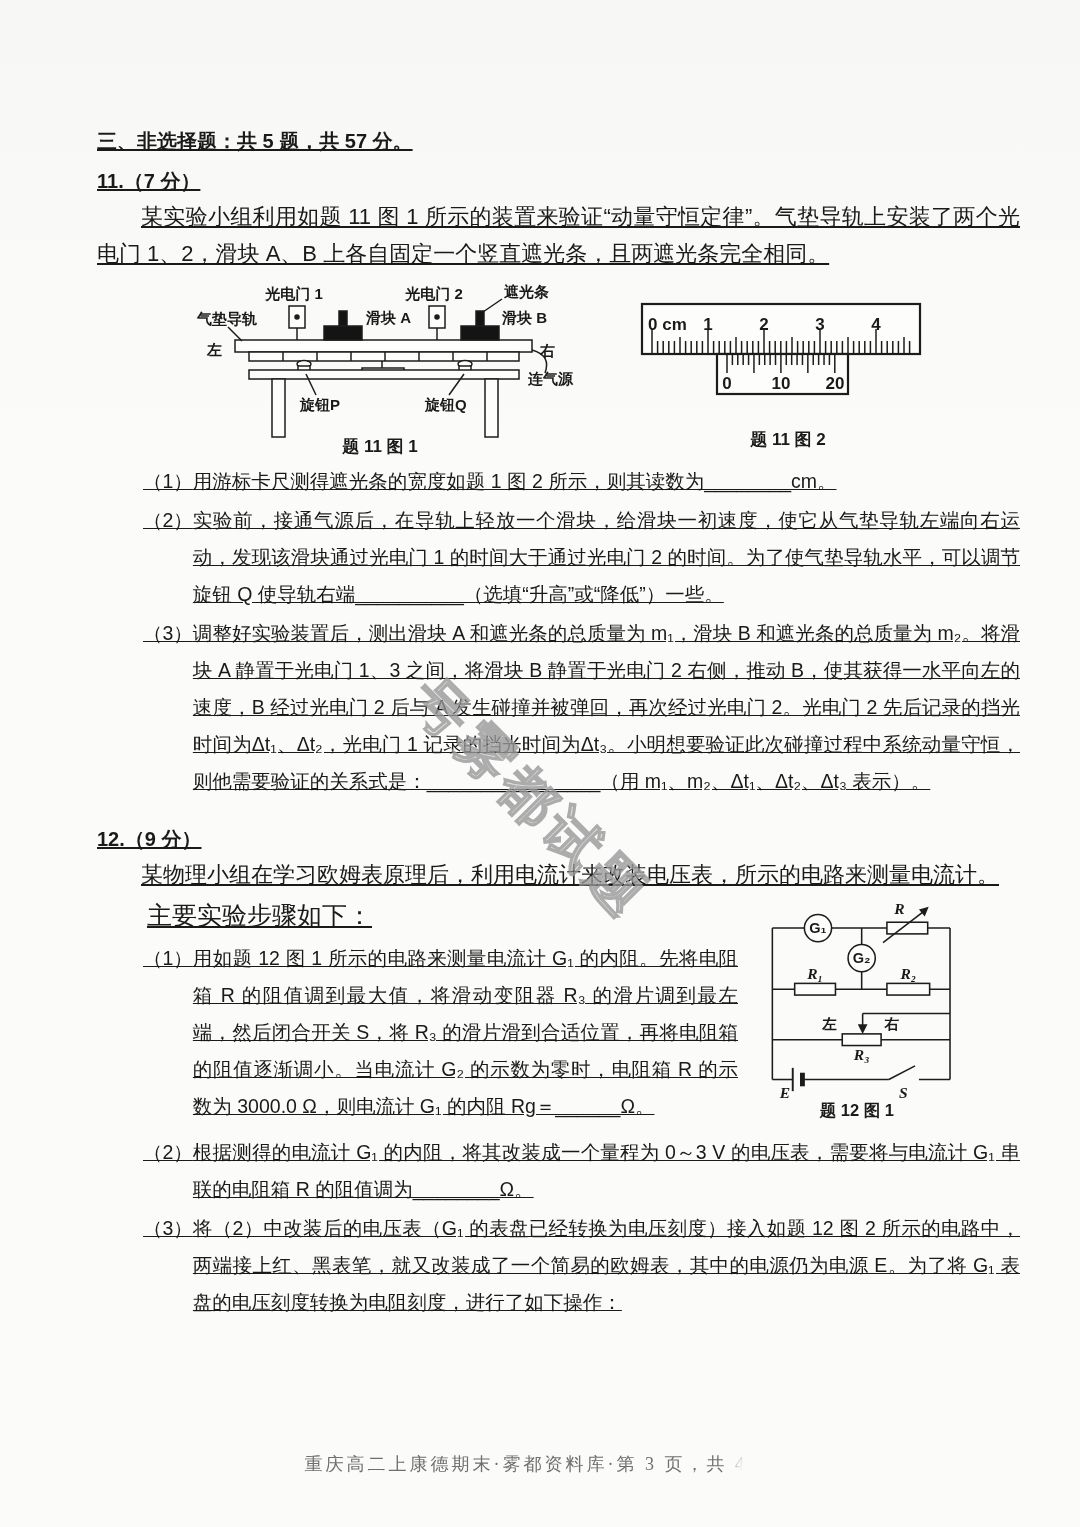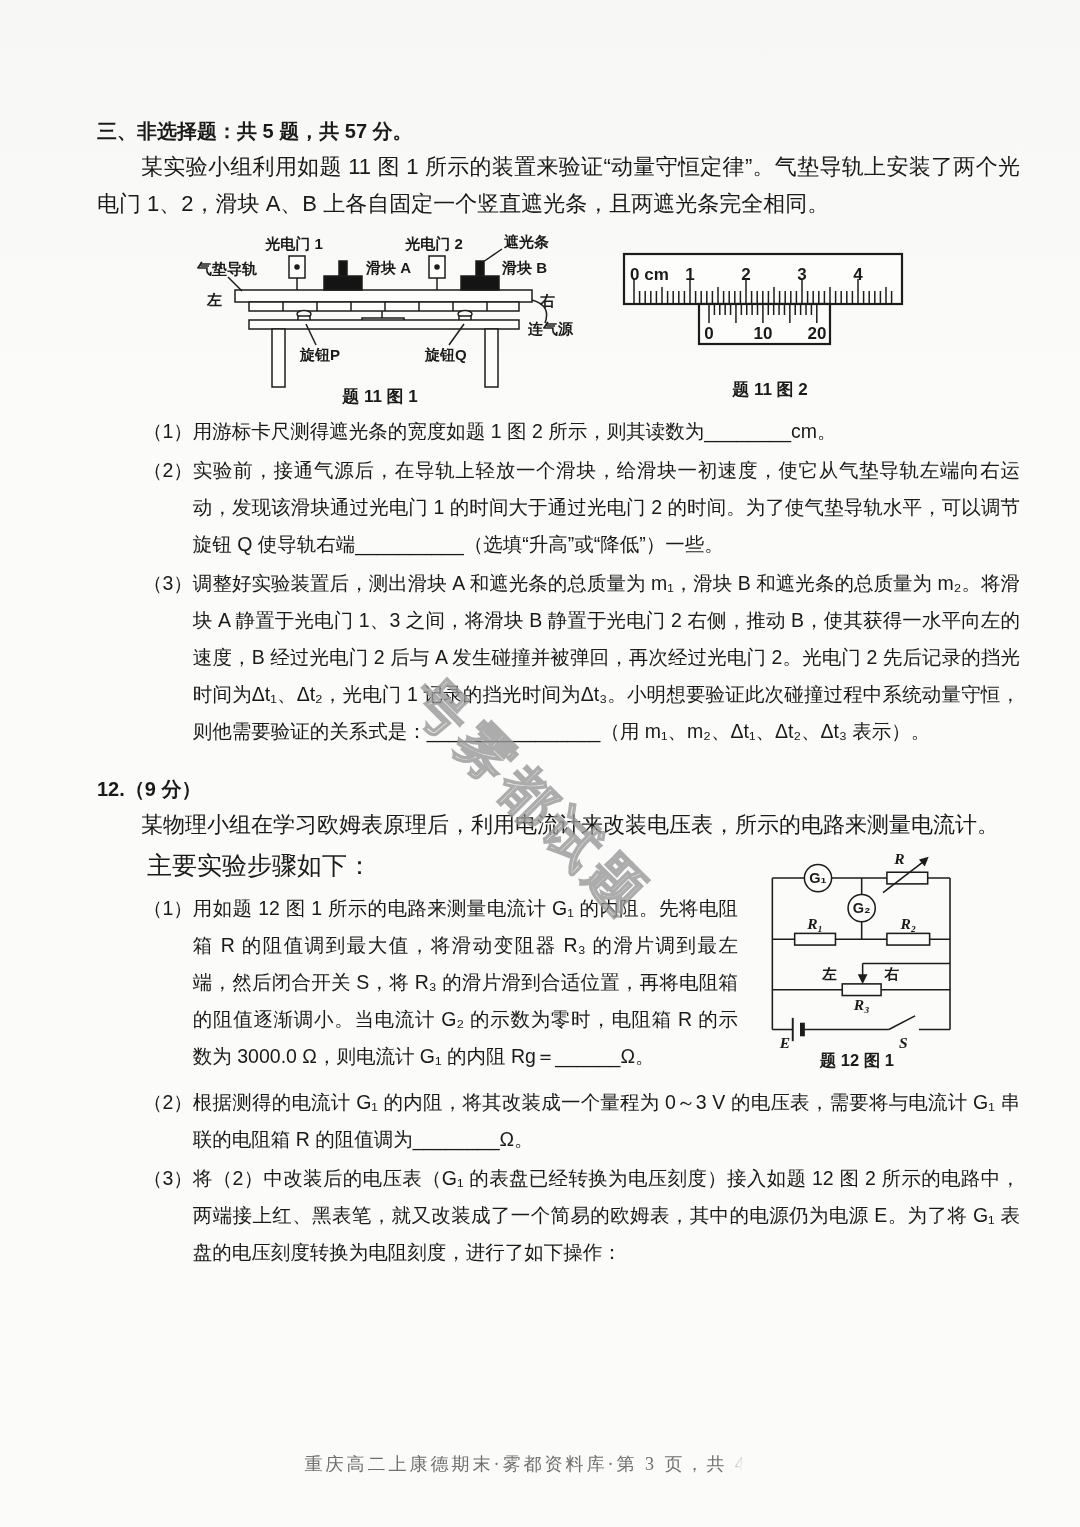--- a/index.html
+++ b/index.html
@@ -2,25 +2,25 @@
 <html><head>
 <meta charset="utf-8">
 <style>
   html,body{margin:0;padding:0;background:#e9e9e9;}
   .sheet{
     position:relative;width:1080px;height:1527px;margin:0 auto;
     background:linear-gradient(180deg,#f7f7f5 0%,#fbfbf9 30%,#fbfbfa 100%);
     font-family:"Liberation Sans","DejaVu Sans",sans-serif;
     color:#1a1a1a;overflow:hidden;
   }
-  .content{position:absolute;left:97px;top:114px;width:923px;}
+  .content{position:absolute;left:97px;top:124px;width:923px;text-decoration:underline;}
   .sec-header{font-size:20px;line-height:34px;font-weight:bold;}
   .qnum{font-size:20px;line-height:34px;margin-top:6px;font-weight:bold;}
   .para{font-size:22px;line-height:37px;text-align:justify;text-indent:2em;}
-  .fig-row{display:flex;align-items:flex-start;margin:10px 0 0 55px;}
+  .fig-row{display:flex;align-items:flex-start;gap:18px;margin:10px 0 0 55px;}
   .parts{margin-left:46px;margin-top:6px;}
   .part{display:flex;align-items:flex-start;margin-top:2px;}
   .part-label{flex:0 0 46px;font-size:19.5px;line-height:37px;}
   .part-text{flex:1;font-size:19.5px;line-height:37px;text-align:justify;}
   .steps{margin-top:4px;}
   .steps-header{font-size:25px;line-height:37px;text-indent:2em;}
   .fig12{float:right;width:272px;margin:0 0 4px 10px;}
   .clear-right{clear:right;}
   svg{display:block;}
   svg text{font-family:"Liberation Sans","DejaVu Sans",sans-serif;fill:#1a1a1a;}
@@ -50,20 +50,21 @@
 <body>
 
 <div class="sheet">
 
   <div class="watermark">号雾都试题</div>
 
   <div class="content">
 
     <div class="sec-header">三、非选择题：共 5 题，共 57 分。</div>
 
+    <div class="qnum">11.（7 分）</div>
     <div class="para">某实验小组利用如题 11 图 1 所示的装置来验证“动量守恒定律”。气垫导轨上安装了两个光电门 1、2，滑块 A、B 上各自固定一个竖直遮光条，且两遮光条完全相同。</div>
 
     <div class="fig-row">
 
       <svg width="450" height="175" viewBox="0 0 450 175">
         <g stroke="#1c1c1c" stroke-width="1.5" fill="none">
 
           <rect x="83" y="58" width="297" height="12" fill="#fdfdfc"></rect>
 
           <g>

